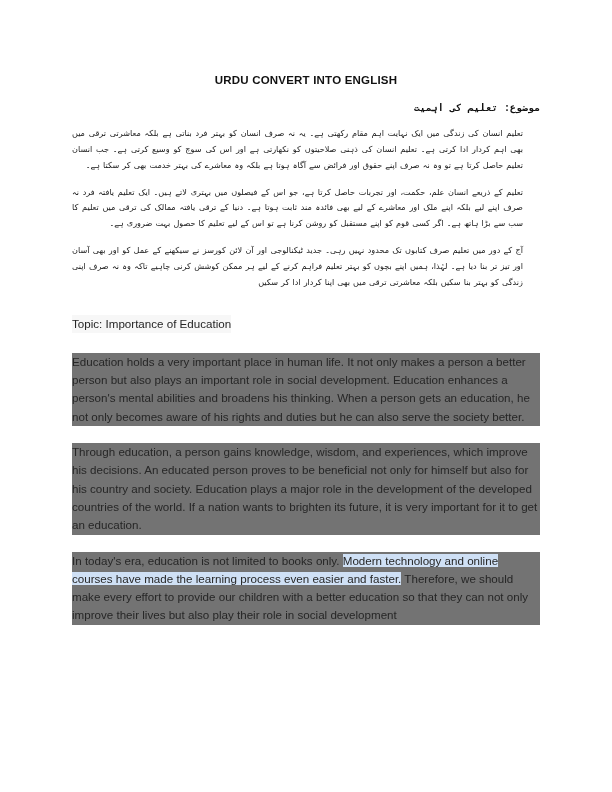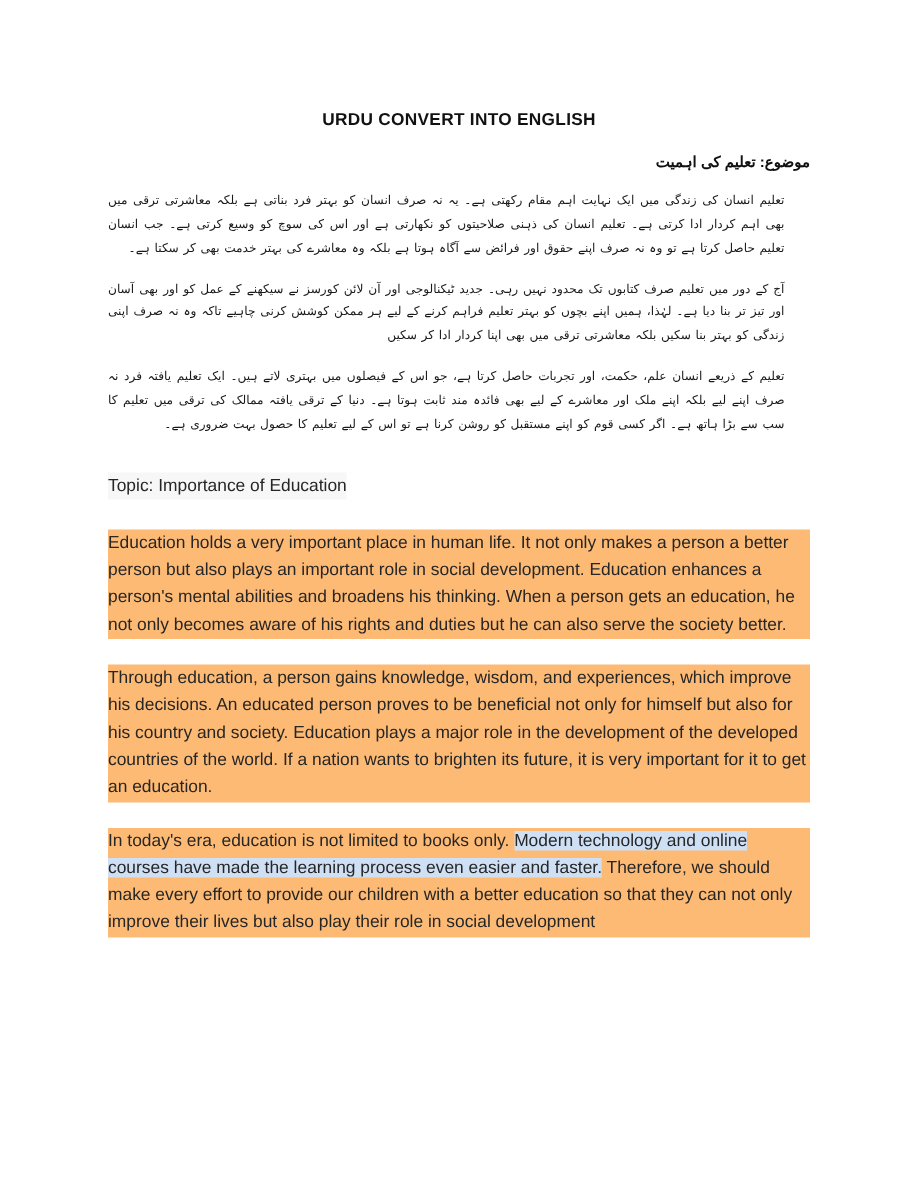--- a/index.html
+++ b/index.html
@@ -41,21 +41,21 @@
 
   
   .urdu-heading {
     direction: rtl;
     text-align: right;
     font-weight: bold;
     font-size: 10px;
     color: #111111;
     margin: 0 0 11px 0;
     line-height: 1.35;
-    font-family: Liberation Sans, sans-serif;
+    font-family: Liberation Mono, monospace;
   }
 
   
   .urdu-block {
     direction: rtl;
   }
   .urdu-p {
     direction: rtl;
     text-align: justify;
     text-align-last: right;
@@ -78,21 +78,21 @@
     margin: 0 0 20px 0;
     background: #f7f7f7;
     display: inline-block;
     text-align: right;
   }
   .eng-p {
     font-size: 11.6px;
     line-height: 1.58;
     color: #262626;
     margin: 0 0 17px 0;
-    background: #fdba74;
+    background: #737373;
   }
   .eng-p.last {
     margin-bottom: 16px;
   }
   .sel {
     background: #cfe0f5;
     color: #262626;
     box-decoration-break: clone;
     -webkit-box-decoration-break: clone;
   }
@@ -102,22 +102,22 @@
 
 <div class="page">
   <div class="content">
 
     <div class="doc-title">URDU CONVERT INTO ENGLISH</div>
 
     <div class="urdu-heading">موضوع: تعلیم کی اہمیت</div>
 
     <div class="urdu-block">
       <p class="urdu-p">تعلیم انسان کی زندگی میں ایک نہایت اہم مقام رکھتی ہے۔ یہ نہ صرف انسان کو بہتر فرد بناتی ہے بلکہ معاشرتی ترقی میں بھی اہم کردار ادا کرتی ہے۔ تعلیم انسان کی ذہنی صلاحیتوں کو نکھارتی ہے اور اس کی سوچ کو وسیع کرتی ہے۔ جب انسان تعلیم حاصل کرتا ہے تو وہ نہ صرف اپنے حقوق اور فرائض سے آگاہ ہوتا ہے بلکہ وہ معاشرے کی بہتر خدمت بھی کر سکتا ہے۔</p>
+      <p class="urdu-p">تعلیم کے ذریعے انسان علم، حکمت، اور تجربات حاصل کرتا ہے، جو اس کے فیصلوں میں بہتری لاتے ہیں۔ ایک تعلیم یافتہ فرد نہ صرف اپنے لیے بلکہ اپنے ملک اور معاشرے کے لیے بھی فائدہ مند ثابت ہوتا ہے۔ دنیا کے ترقی یافتہ ممالک کی ترقی میں تعلیم کا سب سے بڑا ہاتھ ہے۔ اگر کسی قوم کو اپنے مستقبل کو روشن کرنا ہے تو اس کے لیے تعلیم کا حصول بہت ضروری ہے۔</p>
       <p class="urdu-p">آج کے دور میں تعلیم صرف کتابوں تک محدود نہیں رہی۔ جدید ٹیکنالوجی اور آن لائن کورسز نے سیکھنے کے عمل کو اور بھی آسان اور تیز تر بنا دیا ہے۔ لہٰذا، ہمیں اپنے بچوں کو بہتر تعلیم فراہم کرنے کے لیے ہر ممکن کوشش کرنی چاہیے تاکہ وہ نہ صرف اپنی زندگی کو بہتر بنا سکیں بلکہ معاشرتی ترقی میں بھی اپنا کردار ادا کر سکیں</p>
-      <p class="urdu-p">تعلیم کے ذریعے انسان علم، حکمت، اور تجربات حاصل کرتا ہے، جو اس کے فیصلوں میں بہتری لاتے ہیں۔ ایک تعلیم یافتہ فرد نہ صرف اپنے لیے بلکہ اپنے ملک اور معاشرے کے لیے بھی فائدہ مند ثابت ہوتا ہے۔ دنیا کے ترقی یافتہ ممالک کی ترقی میں تعلیم کا سب سے بڑا ہاتھ ہے۔ اگر کسی قوم کو اپنے مستقبل کو روشن کرنا ہے تو اس کے لیے تعلیم کا حصول بہت ضروری ہے۔</p>
     </div>
 
     <div class="eng-block">
       <div class="eng-topic">Topic: Importance of Education</div>
 
       <p class="eng-p">
         <span>Education holds a very important place in human life. It not only makes a person a better person but also plays an important role in social development. Education enhances a person's mental abilities and broadens his thinking. When a person gets an education, he not only becomes aware of his rights and duties but he can also serve the society better.</span>
       </p>
 
       <p class="eng-p">

